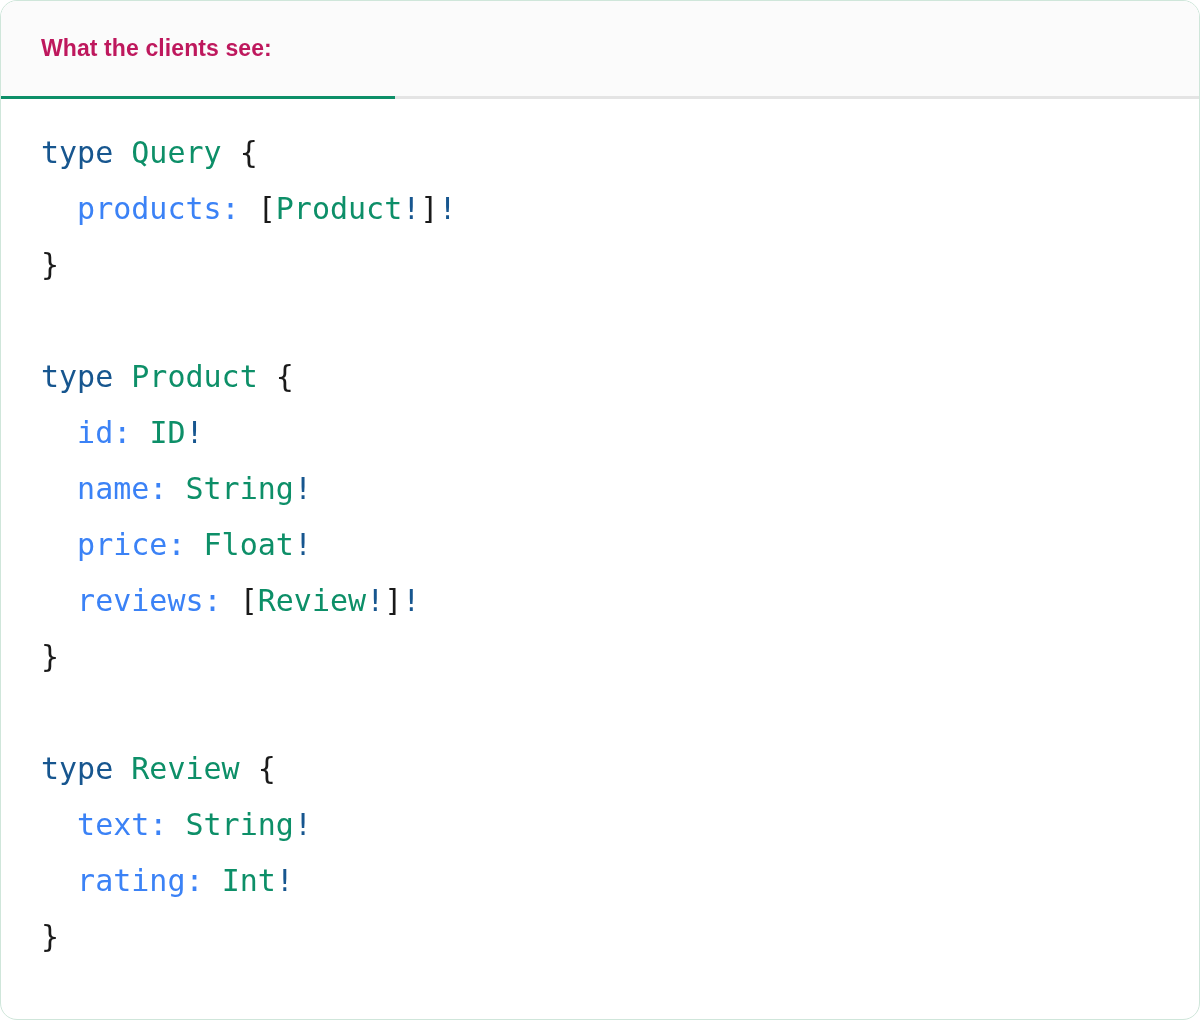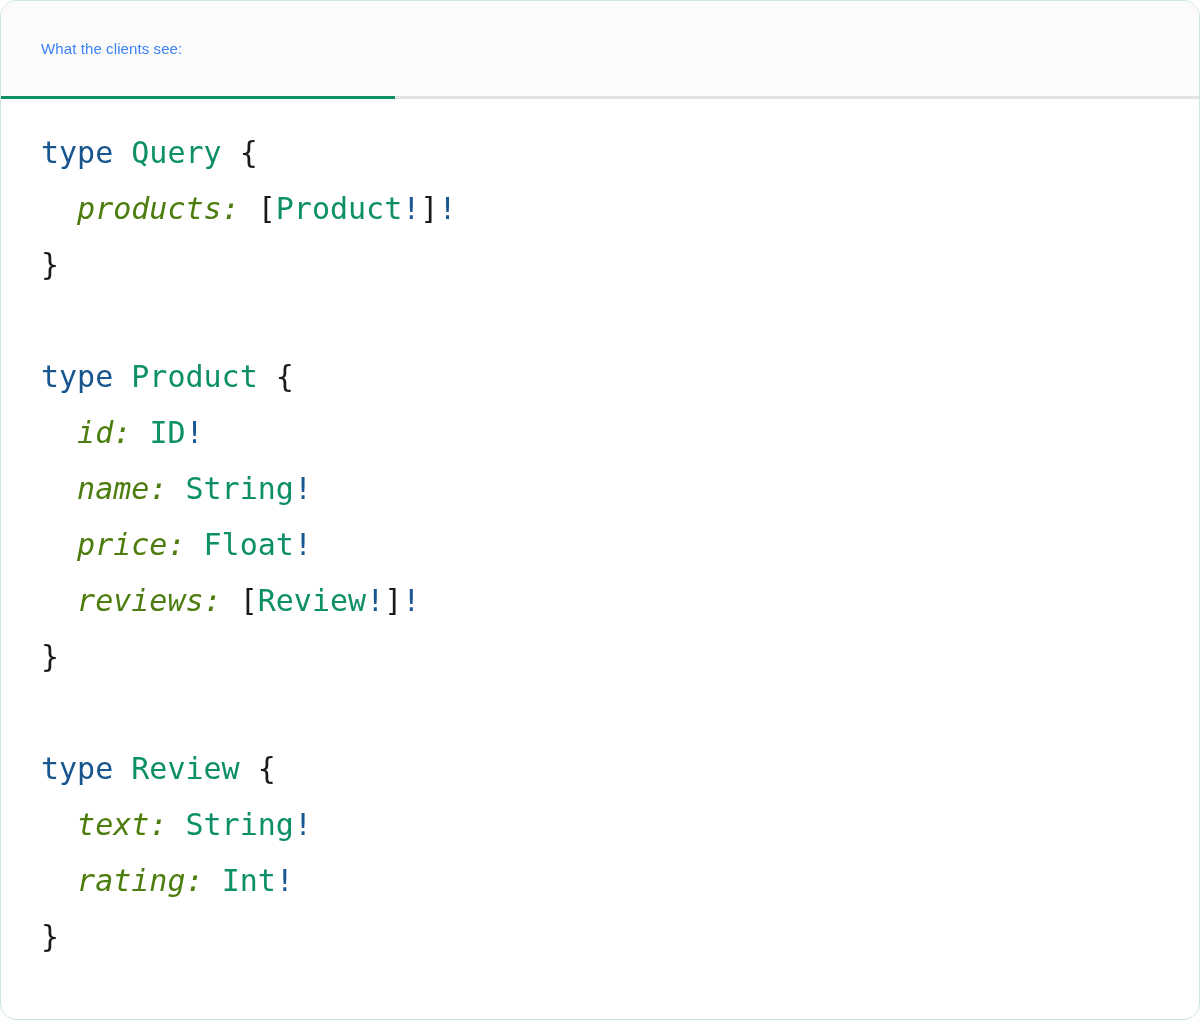--- a/index.html
+++ b/index.html
@@ -40,23 +40,23 @@
     width: 394px;
     height: 98px;
     box-sizing: border-box;
     display: flex;
     align-items: center;
     padding-left: 40px;
     border-bottom: 3px solid #0d8f68;
     background: transparent;
   }
   .tab-label {
-    font-size: 15px;
-    font-weight: 400;
-    color: #3b82f6;
+    font-size: 23px;
+    font-weight: 700;
+    color: #be185d;
     letter-spacing: 0.1px;
     white-space: nowrap;
   }
 
   
   .code-area {
     padding: 26px 0 0 0;
     background: #ffffff;
   }
   .code {
@@ -73,21 +73,21 @@
     height: 56px;
     white-space: pre;
   }
   .line.blank { height: 56px; }
 
   
   .kw    { color: #17568f; }   
   .tname { color: #0d8f68; }   
   .bang  { color: #17568f; }   
   .punct { color: #1a1a1a; }   
-  .field { color: #4d7c0f; font-style: italic; }   
+  .field { color: #3b82f6; }   
 </style>
 </head>
 <body>
 
 <div class="card">
 
   <div class="tabstrip">
     <div class="tab">
       <span class="tab-label">What the clients see:</span>
     </div>

